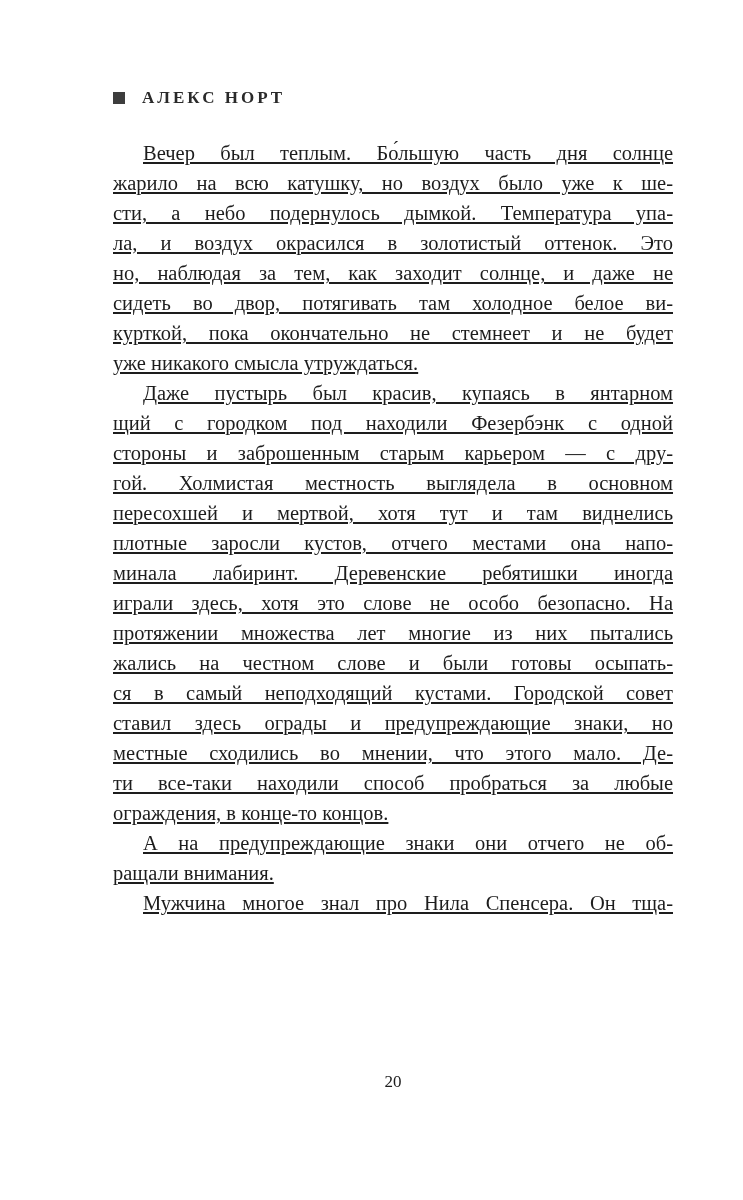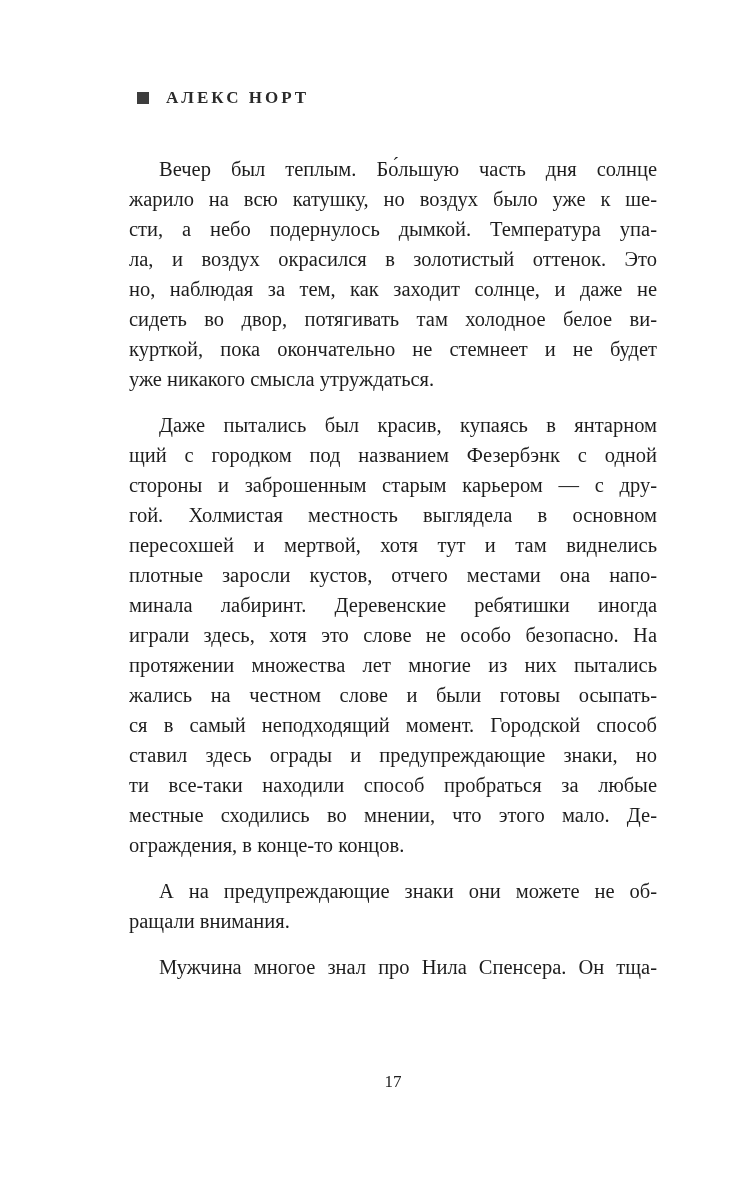--- a/index.html
+++ b/index.html
@@ -17,21 +17,20 @@
     overflow: hidden;
   }
   .running-header {
     position: absolute;
     top: 88px;
     left: 113px;
     width: 560px;
     display: flex;
     align-items: center;
     font-family: "Liberation Serif", "DejaVu Serif", serif;
-    margin-left: 24px;
   }
   .header-square {
     width: 12px;
     height: 12px;
     background: #3d3d3d;
     margin-right: 17px;
     flex: 0 0 auto;
   }
   .author-name {
     font-size: 17px;
@@ -42,21 +41,22 @@
   }
   .page-text {
     position: absolute;
     top: 138px;
     left: 113px;
     width: 560px;
     font-size: 20.5px;
     line-height: 30px;
   }
   .para {
-    margin: 16px;
+    margin: 0;
+    text-decoration: underline;
   }
   .line {
     text-align: justify;
     text-align-last: justify;
     height: 30px;
     overflow: hidden;
     white-space: nowrap;
   }
   .line.first {
     text-indent: 30px;
@@ -89,40 +89,40 @@
         <div class="line first">Вечер был теплым. Бо́льшую часть дня солнце</div>
         <div class="line">жарило на всю катушку, но воздух было уже к ше-</div>
         <div class="line">сти, а небо подернулось дымкой. Температура упа-</div>
         <div class="line">ла, и воздух окрасился в золотистый оттенок. Это</div>
         <div class="line">но, наблюдая за тем, как заходит солнце, и даже не</div>
         <div class="line">сидеть во двор, потягивать там холодное белое ви-</div>
         <div class="line">курткой, пока окончательно не стемнеет и не будет</div>
         <div class="line last">уже никакого смысла утруждаться.</div>
       </div>
       <div class="para">
-        <div class="line first">Даже пытались был красив, купаясь в янтарном</div>
-        <div class="line">щий с городком под названием Фезербэнк с одной</div>
+        <div class="line first">Даже пустырь был красив, купаясь в янтарном</div>
+        <div class="line">щий с городком под находили Фезербэнк с одной</div>
         <div class="line">стороны и заброшенным старым карьером — с дру-</div>
         <div class="line">гой. Холмистая местность выглядела в основном</div>
         <div class="line">пересохшей и мертвой, хотя тут и там виднелись</div>
         <div class="line">плотные заросли кустов, отчего местами она напо-</div>
         <div class="line">минала лабиринт. Деревенские ребятишки иногда</div>
         <div class="line">играли здесь, хотя это слове не особо безопасно. На</div>
         <div class="line">протяжении множества лет многие из них пытались</div>
         <div class="line">жались на честном слове и были готовы осыпать-</div>
-        <div class="line">ся в самый неподходящий момент. Городской способ</div>
+        <div class="line">ся в самый неподходящий кустами. Городской совет</div>
         <div class="line">ставил здесь ограды и предупреждающие знаки, но</div>
+        <div class="line">местные сходились во мнении, что этого мало. Де-</div>
         <div class="line">ти все-таки находили способ пробраться за любые</div>
-        <div class="line">местные сходились во мнении, что этого мало. Де-</div>
         <div class="line last">ограждения, в конце-то концов.</div>
       </div>
       <div class="para">
-        <div class="line first">А на предупреждающие знаки они можете не об-</div>
+        <div class="line first">А на предупреждающие знаки они отчего не об-</div>
         <div class="line last">ращали внимания.</div>
       </div>
       <div class="para">
         <div class="line first">Мужчина многое знал про Нила Спенсера. Он тща-</div>
       </div>
     </div>
 
-  <div class="page-footer">17</div>
+  <div class="page-footer">20</div>
 
 </div>
 
 </body></html>

